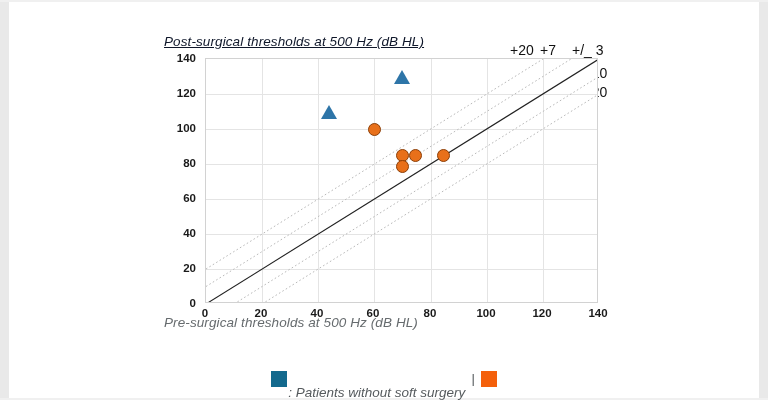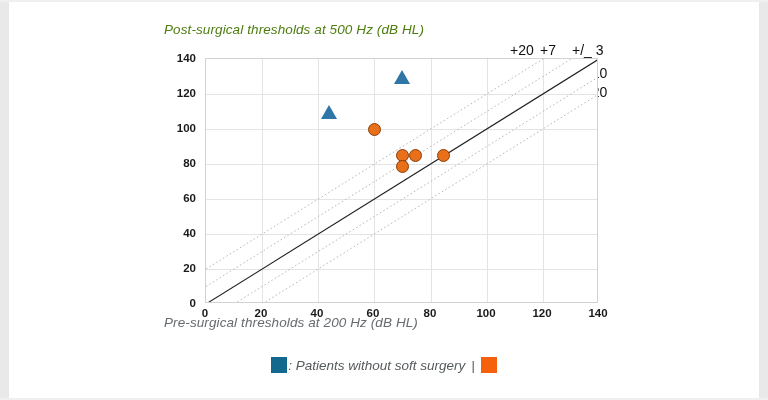--- a/index.html
+++ b/index.html
@@ -21,23 +21,23 @@
   #gutter-top{left:0;top:0;width:768px;height:2px;background:#f0f0f0;}
   #gutter-bottom{left:0;bottom:0;width:768px;height:2px;background:#f0f0f0;}
 
   #figure{
     position:absolute;left:9px;top:2px;width:750px;height:396px;
     background:#ffffff;
   }
 
   
   #ylabel-title{
-    position:absolute;left:155px;top:20px;
-    font-size:13.5px;font-style:italic;color:#4d7c0f;
-    white-space:nowrap;letter-spacing:.1px;
+    position:absolute;left:155px;top:32px;
+    font-size:13.5px;font-style:italic;color:#0f172a;
+    white-space:nowrap;letter-spacing:.1px;text-decoration:underline;
   }
   #xlabel-title{
     position:absolute;left:155px;top:313px;
     font-size:13.5px;font-style:italic;color:#666b6e;
     white-space:nowrap;letter-spacing:.1px;
   }
 
   
   #plot{
     position:absolute;left:196px;top:56px;
@@ -86,38 +86,38 @@
   #legend{
     position:absolute;left:0;top:355px;width:750px;
     display:flex;align-items:center;justify-content:center;
     font-size:13.5px;font-style:italic;color:#555a5d;
   }
   .legend-swatch{
     display:inline-block;width:16px;height:16px;vertical-align:-3px;
   }
   #legend-swatch-blue{background:#13698d;}
   #legend-swatch-orange{background:#f4600b;}
-  .legend-text{margin-left:1px;}
+  .legend-text{margin-left:1px;margin-top:28px;}
   #legend-sep{margin:0 6px;color:#555a5d;}
 </style>
 </head>
 <body>
 
 <div id="page">
 
   <div class="gutter" id="gutter-left"></div>
   <div class="gutter" id="gutter-right"></div>
   <div class="gutter" id="gutter-top"></div>
   <div class="gutter" id="gutter-bottom"></div>
 
   <div id="figure">
 
     <div id="ylabel-title">Post-surgical thresholds at 500 Hz (dB HL)</div>
 
-    <div id="xlabel-title">Pre-surgical thresholds at 200 Hz (dB HL)</div>
+    <div id="xlabel-title">Pre-surgical thresholds at 500 Hz (dB HL)</div>
 
     <div class="ytick" style="left:147px;top:50px;">140</div>
     <div class="ytick" style="left:147px;top:85px;">120</div>
     <div class="ytick" style="left:147px;top:120px;">100</div>
     <div class="ytick" style="left:147px;top:155px;">80</div>
     <div class="ytick" style="left:147px;top:190px;">60</div>
     <div class="ytick" style="left:147px;top:225px;">40</div>
     <div class="ytick" style="left:147px;top:260px;">20</div>
     <div class="ytick" style="left:147px;top:295px;">0</div>
 

